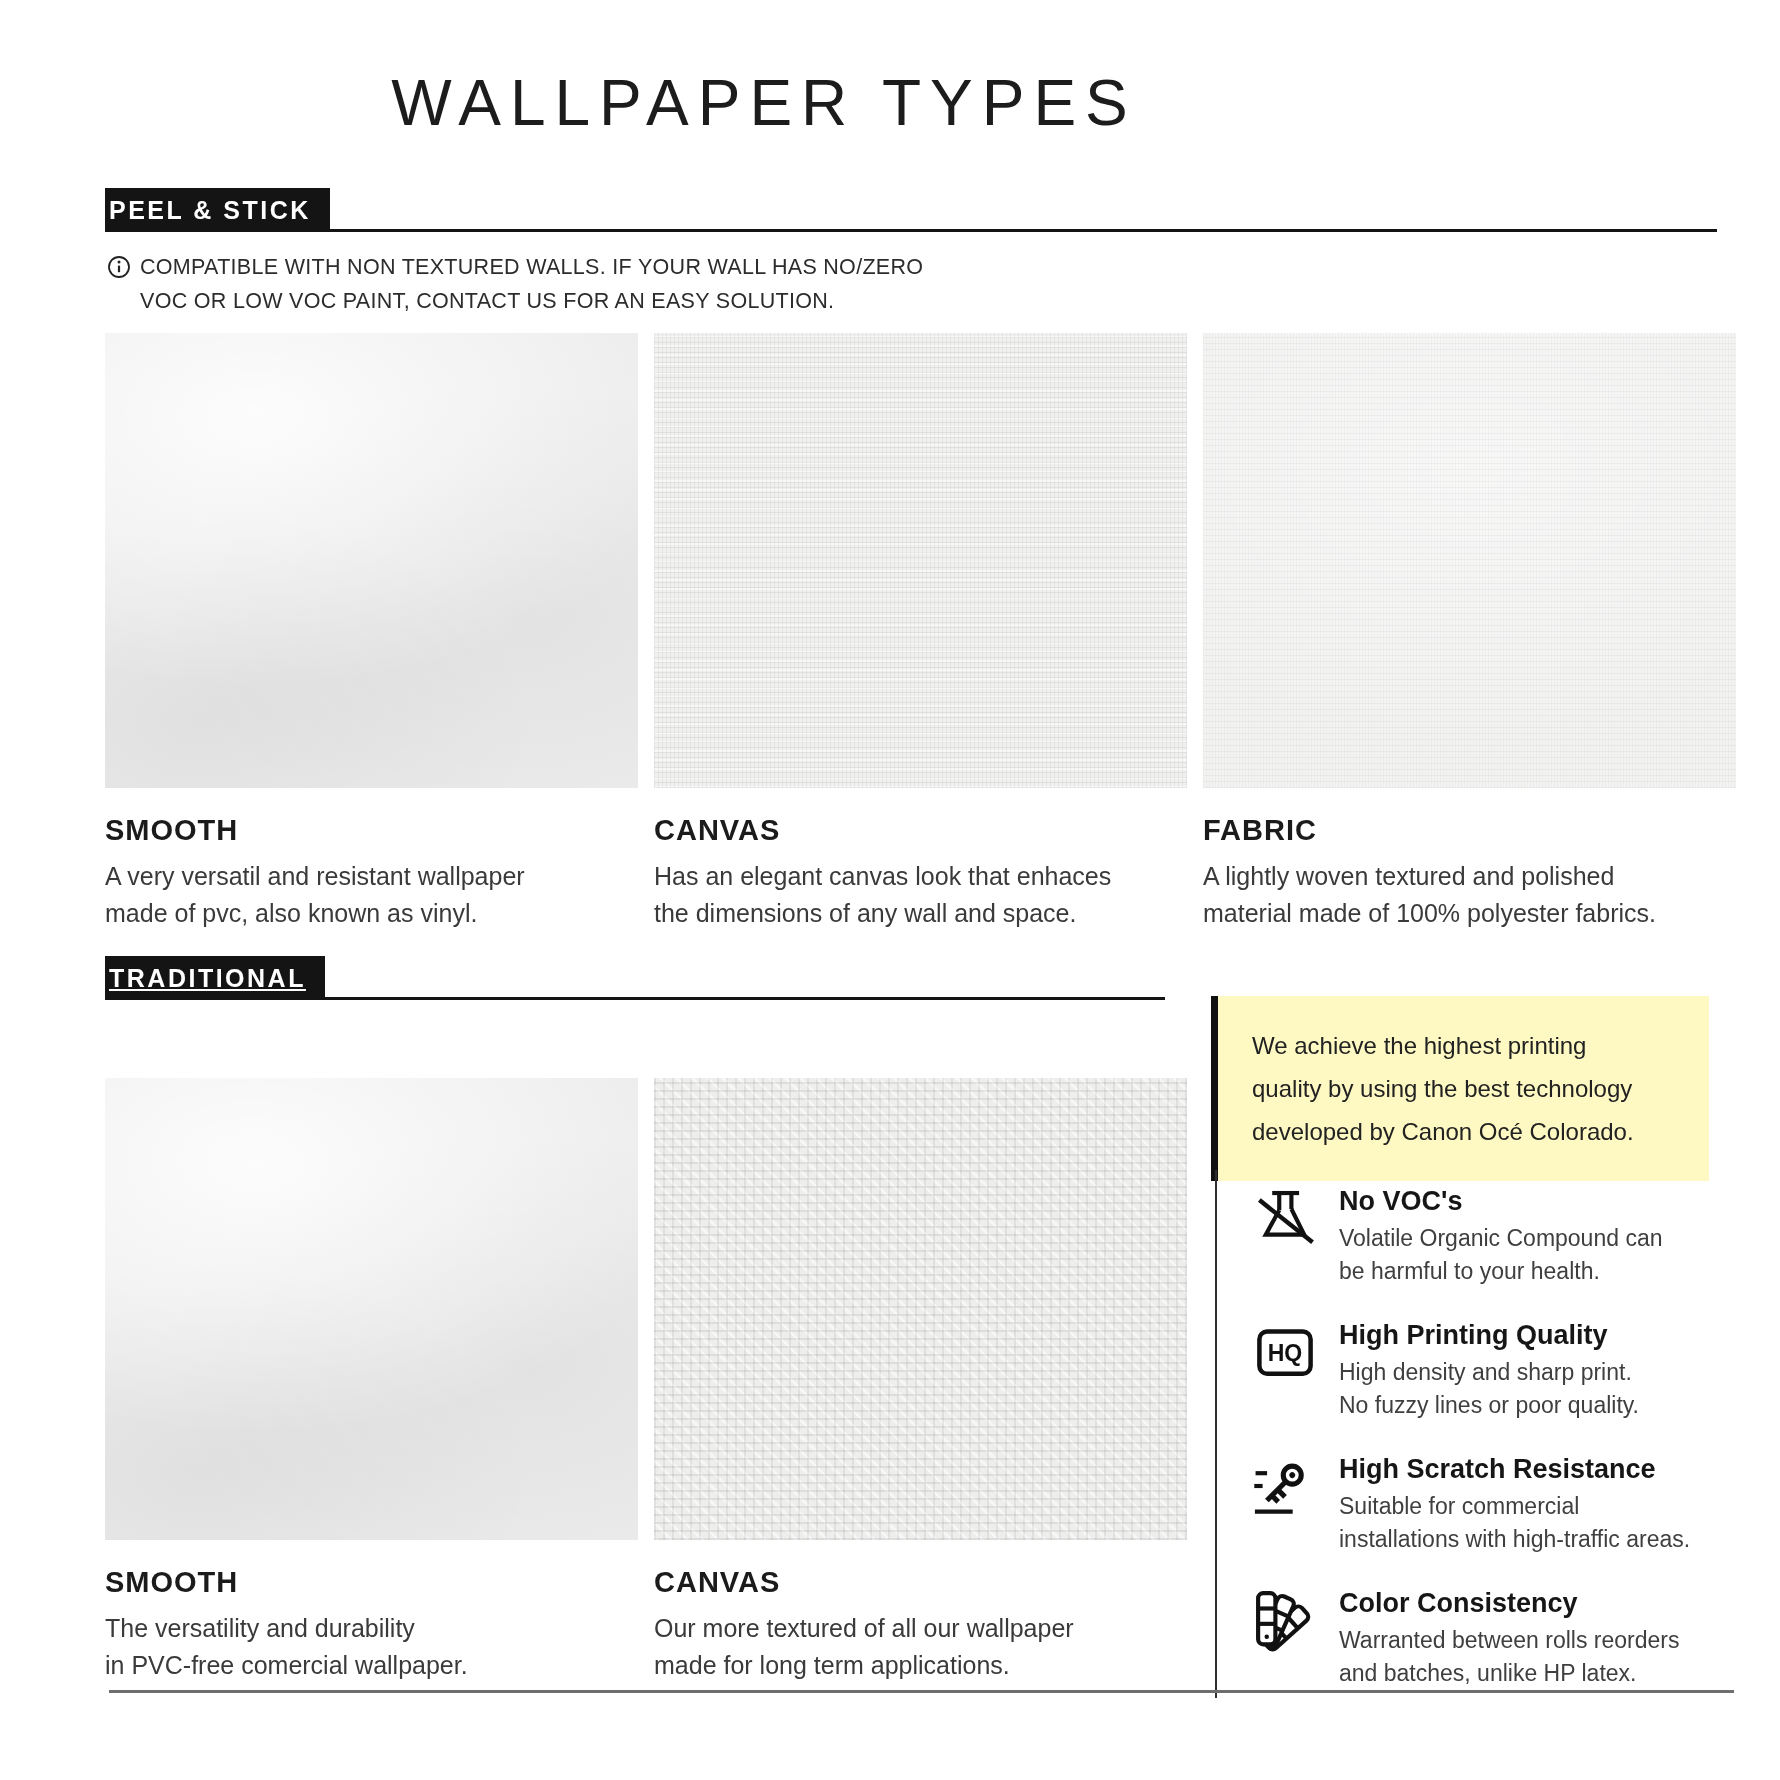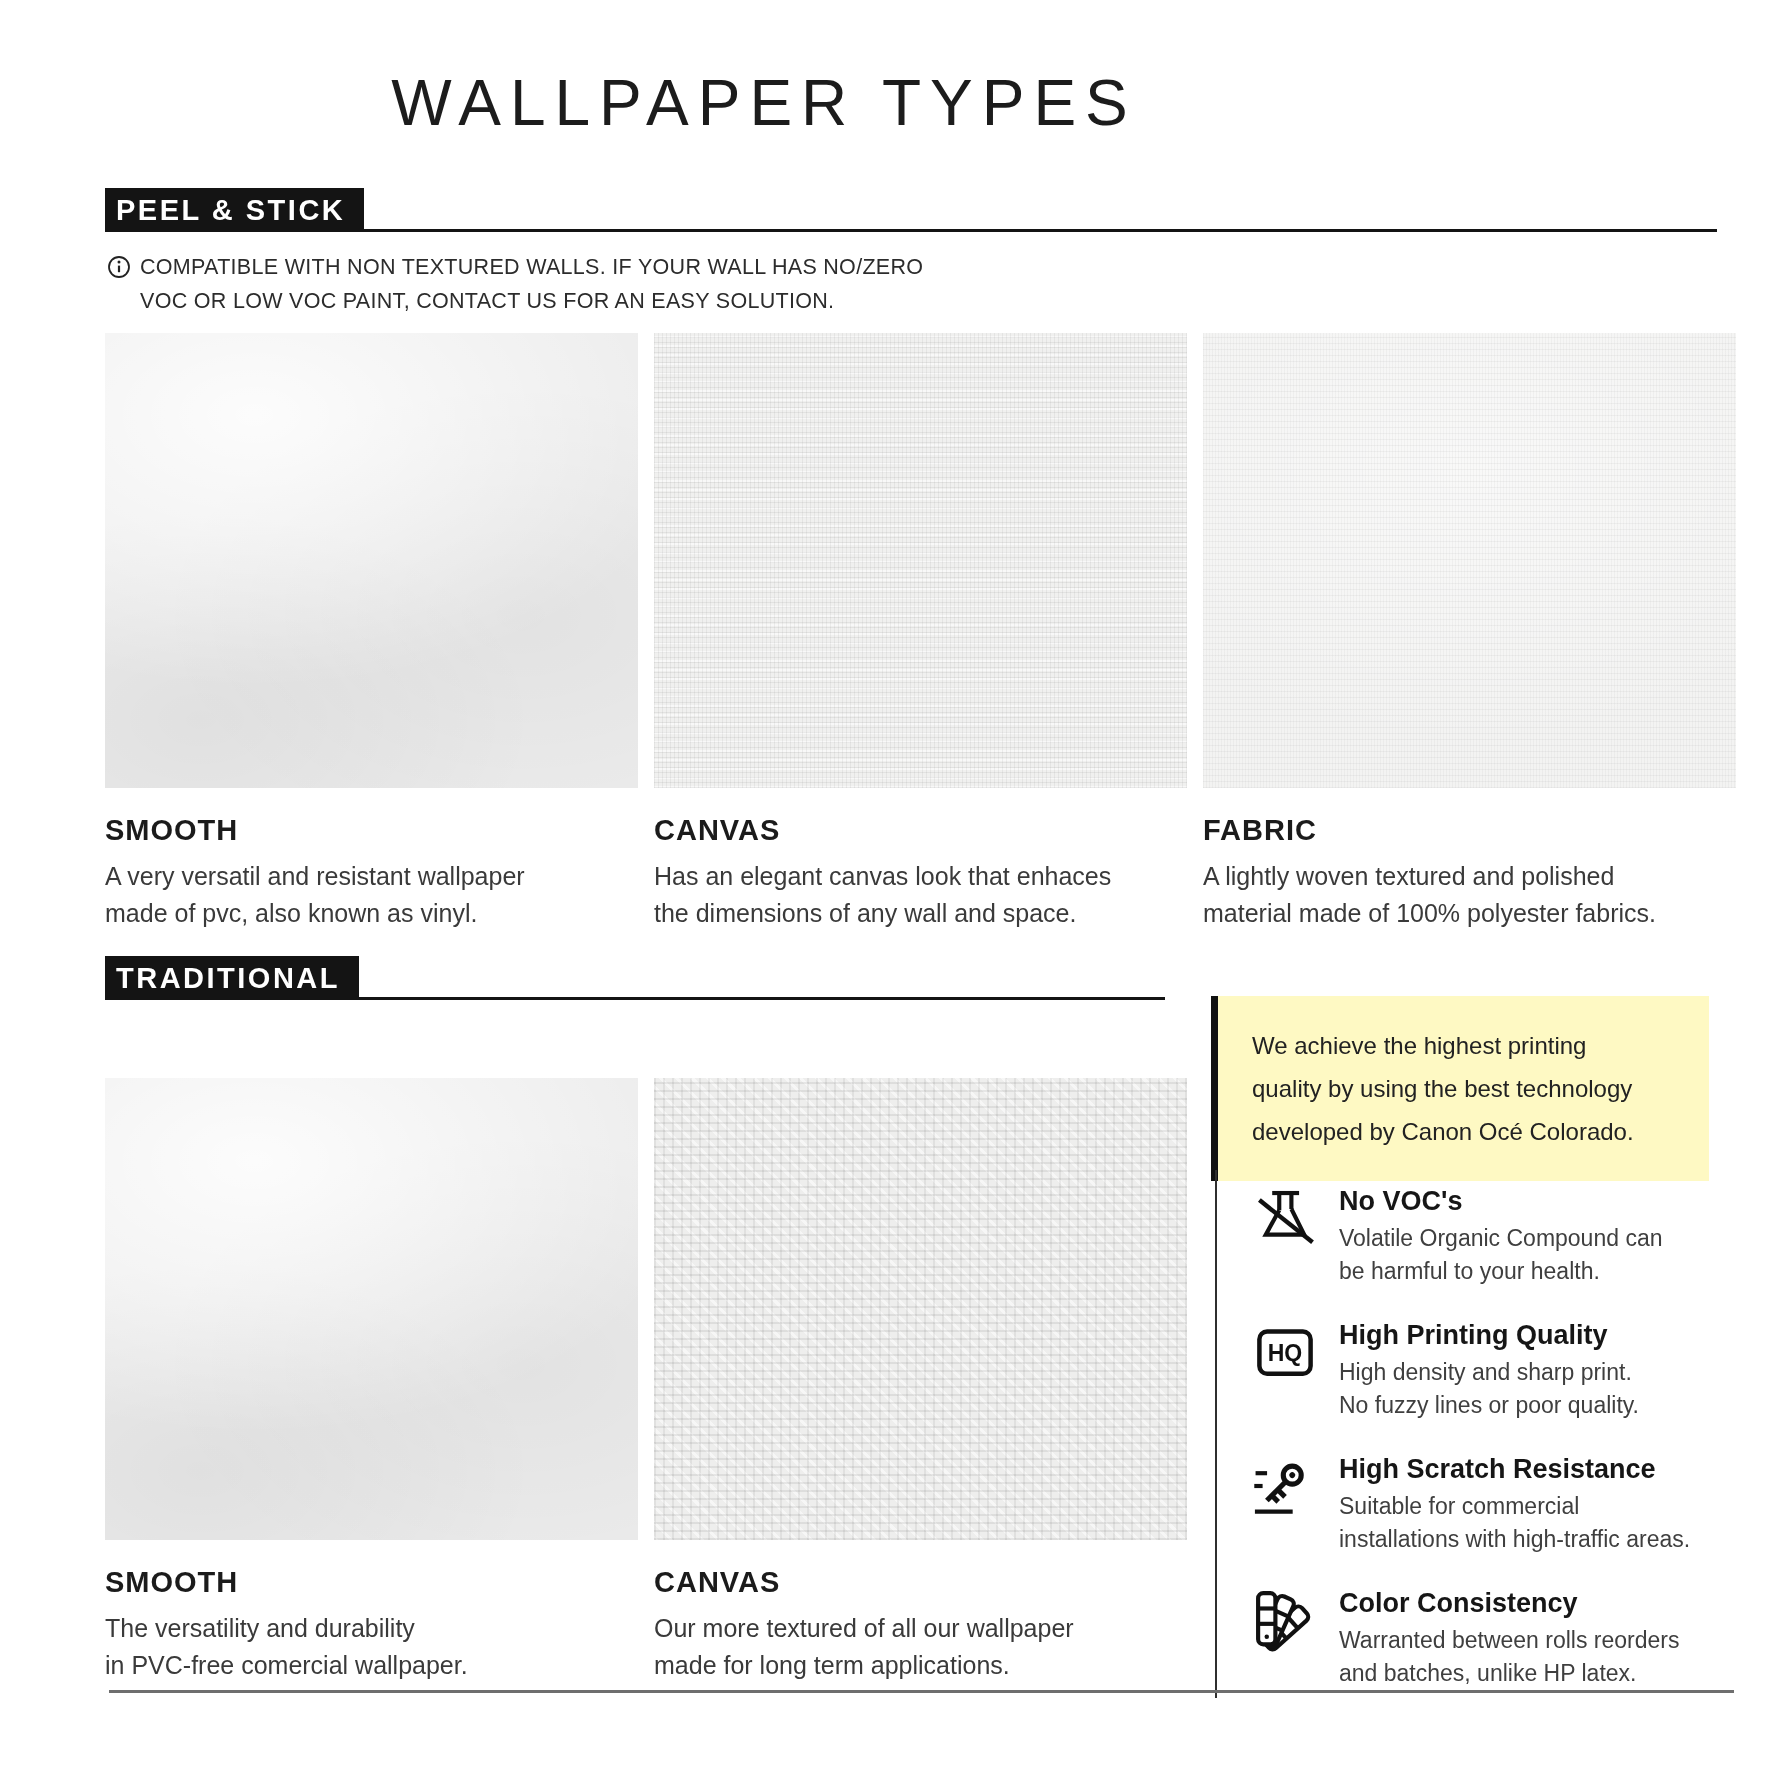--- a/index.html
+++ b/index.html
@@ -11,27 +11,27 @@
   
   .page-title {
     position:absolute; top:66px; left:0; width:1490px;
     text-align:center; font-size:64px; font-weight:400;
     letter-spacing:9px; color:#1c1c1c;
   }
 
   
   .label-box {
     position:absolute; background:#141414; color:#ffffff;
-    font-size:29px; font-weight:700; letter-spacing:2.5px;
-    padding:9px 19px 9px 11px; line-height:26px;text-align:center;
+    font-size:25px; font-weight:700; letter-spacing:2.5px;
+    padding:9px 19px 9px 4px; line-height:26px;text-align:center;
   }
   .rule { position:absolute; height:3px; background:#141414; }
   .peel-label { left:86px; top:188px; }
   .peel-rule  { left:86px; top:229px; width:1612px; }
-  .trad-label { left:86px; top:956px; }
+  .trad-label { left:86px; top:956px;text-decoration:underline; }
   .trad-rule  { left:86px; top:997px; width:1060px; }
 
   
   .note {
     position:absolute; display:flex; align-items:flex-start; gap:9px;
     font-size:21.5px; font-weight:500; letter-spacing:0.3px;
     color:#2c2c2c; line-height:34px;
   }
   .peel-note { left:88px; top:250px; }
   .trad-note { left:88px; top:1014px; }

